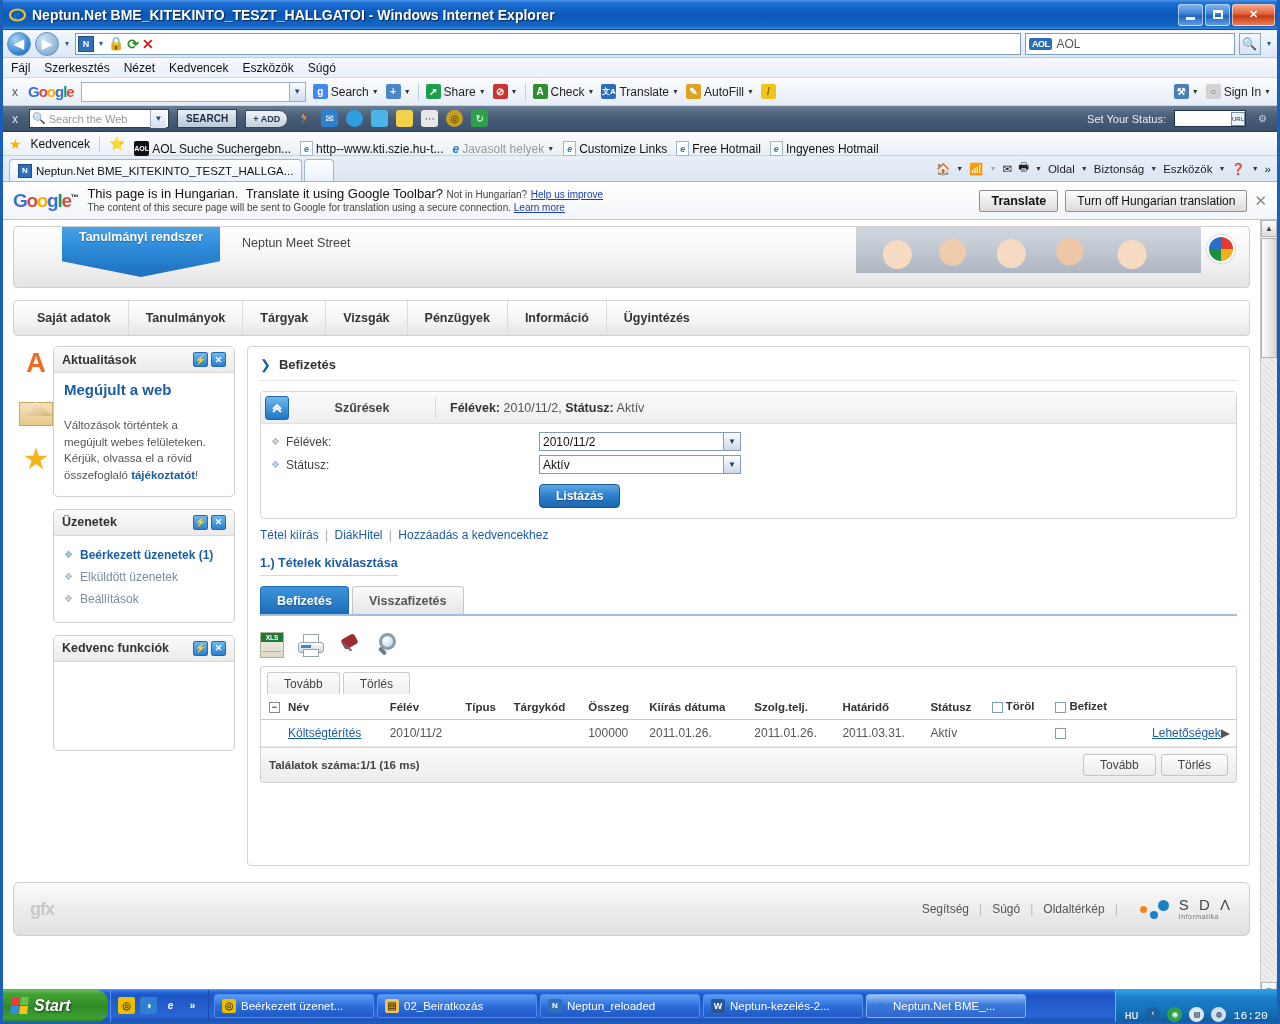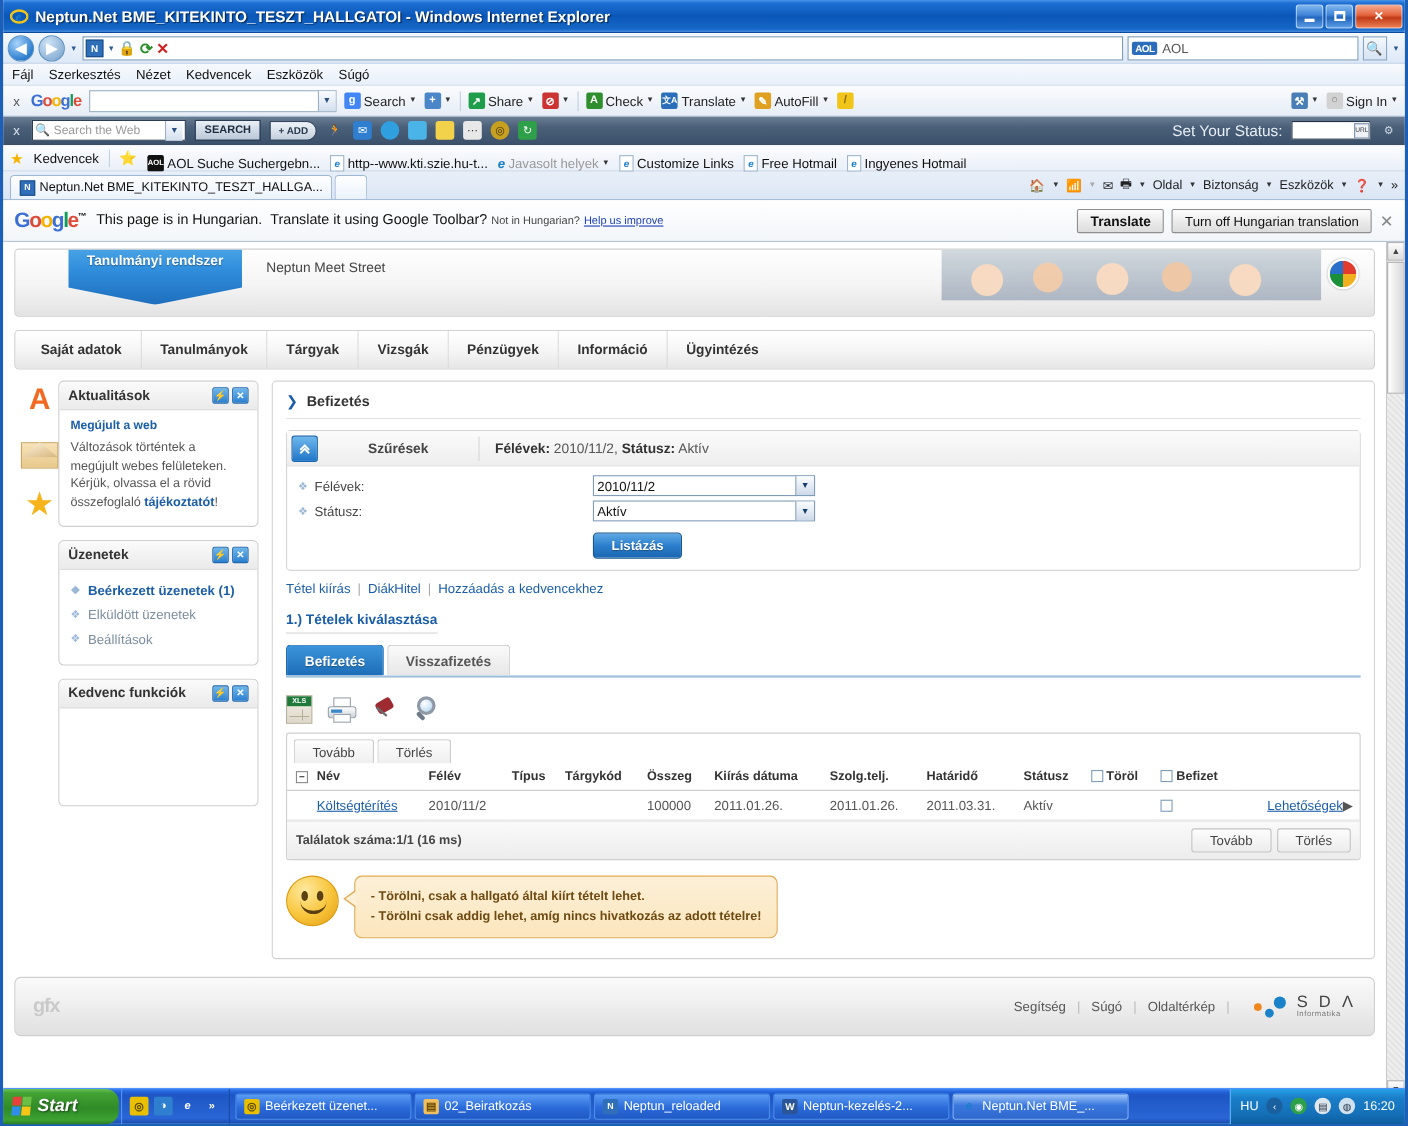--- a/index.html
+++ b/index.html
@@ -156,21 +156,21 @@
     background: linear-gradient(180deg,#e9eff6,#b9c7d7);
     border: 1px solid #2c3e55; display:flex;align-items:center;
   }
   .aol-add {
     height: 18px; padding: 0 7px; font-size: 9px; font-weight: bold; color:#2a3b50;
     background: linear-gradient(180deg,#f0f4f9,#c3cfdd);
     border:1px solid #35485f; border-radius: 0 9px 9px 0;
     display:flex;align-items:center;
   }
   .aol-ico { width: 17px; height: 17px; border-radius: 3px; display:flex;align-items:center;justify-content:center;font-size:10px; }
-  .status-label { margin-left: auto; font-size: 14px; color: #e7eef6; }
+  .status-label { margin-left: auto; font-size: 11px; color: #e7eef6; }
   .status-input { width: 72px; height: 17px; background: #fff; border:1px solid #203247; display:flex;align-items:center;justify-content:flex-end; }
   .urlchip { width: 14px; height: 14px; border:1px solid #7b8ea3; font-size:6px; display:flex;align-items:center;justify-content:center; color:#333; background:#eef2f7; }
 
   
   .favbar {
     height: 24px; flex: 0 0 24px; display: flex; align-items: center;
     gap: 9px; padding: 0 6px; font-size: 12px; color: #111;
     background: linear-gradient(180deg,#fbfcfe,#eaf0f8);
     border-bottom: 1px solid #c6d4e4;
   }
@@ -316,21 +316,21 @@
   }
   .panel-title { font-size: 12.5px; font-weight: bold; color: #333; flex: 1 1 auto; }
   .pbtn {
     width: 15px; height: 15px; margin-left: 3px; border-radius: 2px;
     background: linear-gradient(180deg,#6fb8ec,#2a7fd0);
     border: 1px solid #2369ad;
     display: flex; align-items: center; justify-content: center;
     color: #fff; font-size: 9px; font-weight: bold;
   }
   .panel-body { padding: 8px 10px 12px 10px; }
-  .news-title { color: #1b5ea8; font-weight: bold; font-size: 11px; margin-bottom: 6px; }
+  .news-title { color: #1b5ea8; font-weight: bold; font-size: 15px; margin-bottom: 19px; }
   .news-body { color: #555; font-size: 11.5px; line-height: 1.45; }
   .news-body a { color: #1b5ea8; font-weight: bold; text-decoration: none; }
   .msg-item { display: flex; align-items: center; gap: 7px; padding: 4px 0; font-size: 12px; }
   .diamond { color: #9ab7d4; font-size: 10px; }
   .msg-item.on { color: #1b5ea8; font-weight: bold; }
   .msg-item.off { color: #7b8d9e; }
   .panel.empty .panel-body { height: 88px; }
 
   
   .rightcol {
@@ -524,23 +524,23 @@
   .q-ico { width: 17px; height: 17px; border-radius: 2px; display:flex;align-items:center;justify-content:center;font-size:10px;font-weight:bold; }
   .tasks { display: flex; align-items: center; gap: 3px; padding-left: 5px; flex: 1 1 auto; }
   .task {
     height: 24px; width: 160px; display: flex; align-items: center; gap: 5px; padding: 0 7px;
     background: linear-gradient(180deg,#5a9cf5,#2a6ad9 55%,#2059c4);
     border: 1px solid #4b8de8; border-radius: 3px;
     color: #fff; font-size: 11.5px; white-space: nowrap; overflow: hidden;
   }
   .task.active { background: linear-gradient(180deg,#9ec5f8,#3a78de 45%,#2f68cd); border-color:#7fb0ef; }
   .tray {
-    height: 32px; display: flex; align-items: center; gap: 7px; padding: 0 9px;
+    height: 32px; display: flex; align-items: flex-end; gap: 7px; padding: 0 9px;
     background: linear-gradient(180deg,#28a0e8 0%,#1a7ec8 25%,#1470b8 70%,#0e5e9e 100%);
-    border-left: 1px solid #5fb8f2; color: #fff; font-size: 11.5px;
+    border-left: 1px solid #5fb8f2; color: #fff; font-size: 11.5px; font-family: Liberation Mono, monospace;
   }
   .tray-ico { width: 15px; height: 15px; border-radius: 50%; display:flex;align-items:center;justify-content:center;font-size:9px; }
 </style>
 </head>
 <body>
 
 <div class="win">
 
   <div class="titlebar">
     <div class="title-ico">
@@ -729,20 +729,24 @@
   </div>
 
   <div class="gtrans">
     <span class="gt-logo"><span style="color:#3b6fd4">G</span><span style="color:#dd4b39">o</span><span style="color:#f4b400">o</span><span style="color:#3b6fd4">g</span><span style="color:#0f9d58">l</span><span style="color:#dd4b39">e</span><sup>™</sup></span>
     <div class="gt-lines">
       <div class="gt-l1">
         <span>This page is in Hungarian.</span>
         &nbsp;<span>Translate it using Google Toolbar?</span>
         <span class="gt-small">Not in Hungarian?</span>
         <span class="gt-small lnk">Help us improve</span>
+      </div>
+      <div class="gt-small">
+        <span>The content of this secure page will be sent to Google for translation using a secure connection.</span>
+        <span class="lnk">Learn more</span>
       </div>
     </div>
     <div class="gt-btns">
       <div class="gt-btn">Translate</div>
       <div class="gt-btn alt">Turn off Hungarian translation</div>
       <span class="gt-x">✕</span>
     </div>
   </div>
 
   <div class="page">
@@ -942,31 +946,20 @@
                 </tr>
               </tbody>
             </table>
             <div class="gridfoot">
               <div class="gf-text">Találatok száma:1/1 (16 ms)</div>
               <div class="gf-btn">Tovább</div>
               <div class="gf-btn">Törlés</div>
             </div>
           </div>
 
-          <div class="tipbox">
-            <div class="smiley">
-              <span class="eye l"></span>
-                <span class="eye r"></span>
-                <span class="mouth"></span>
-            </div>
-            <div class="bubble">
-              <div>- Törölni, csak a hallgató által kiírt tételt lehet.</div>
-              <div>- Törölni csak addig lehet, amíg nincs hivatkozás az adott tételre!</div>
-            </div>
-          </div>
 
           <div style="height:4px"></div>
         </div>
       </div>
 
       <div class="footer">
         <div class="ftr-left">gfx</div>
         <div class="ftr-right">
           <span>Segítség</span>
           <span class="vsep">|</span>

